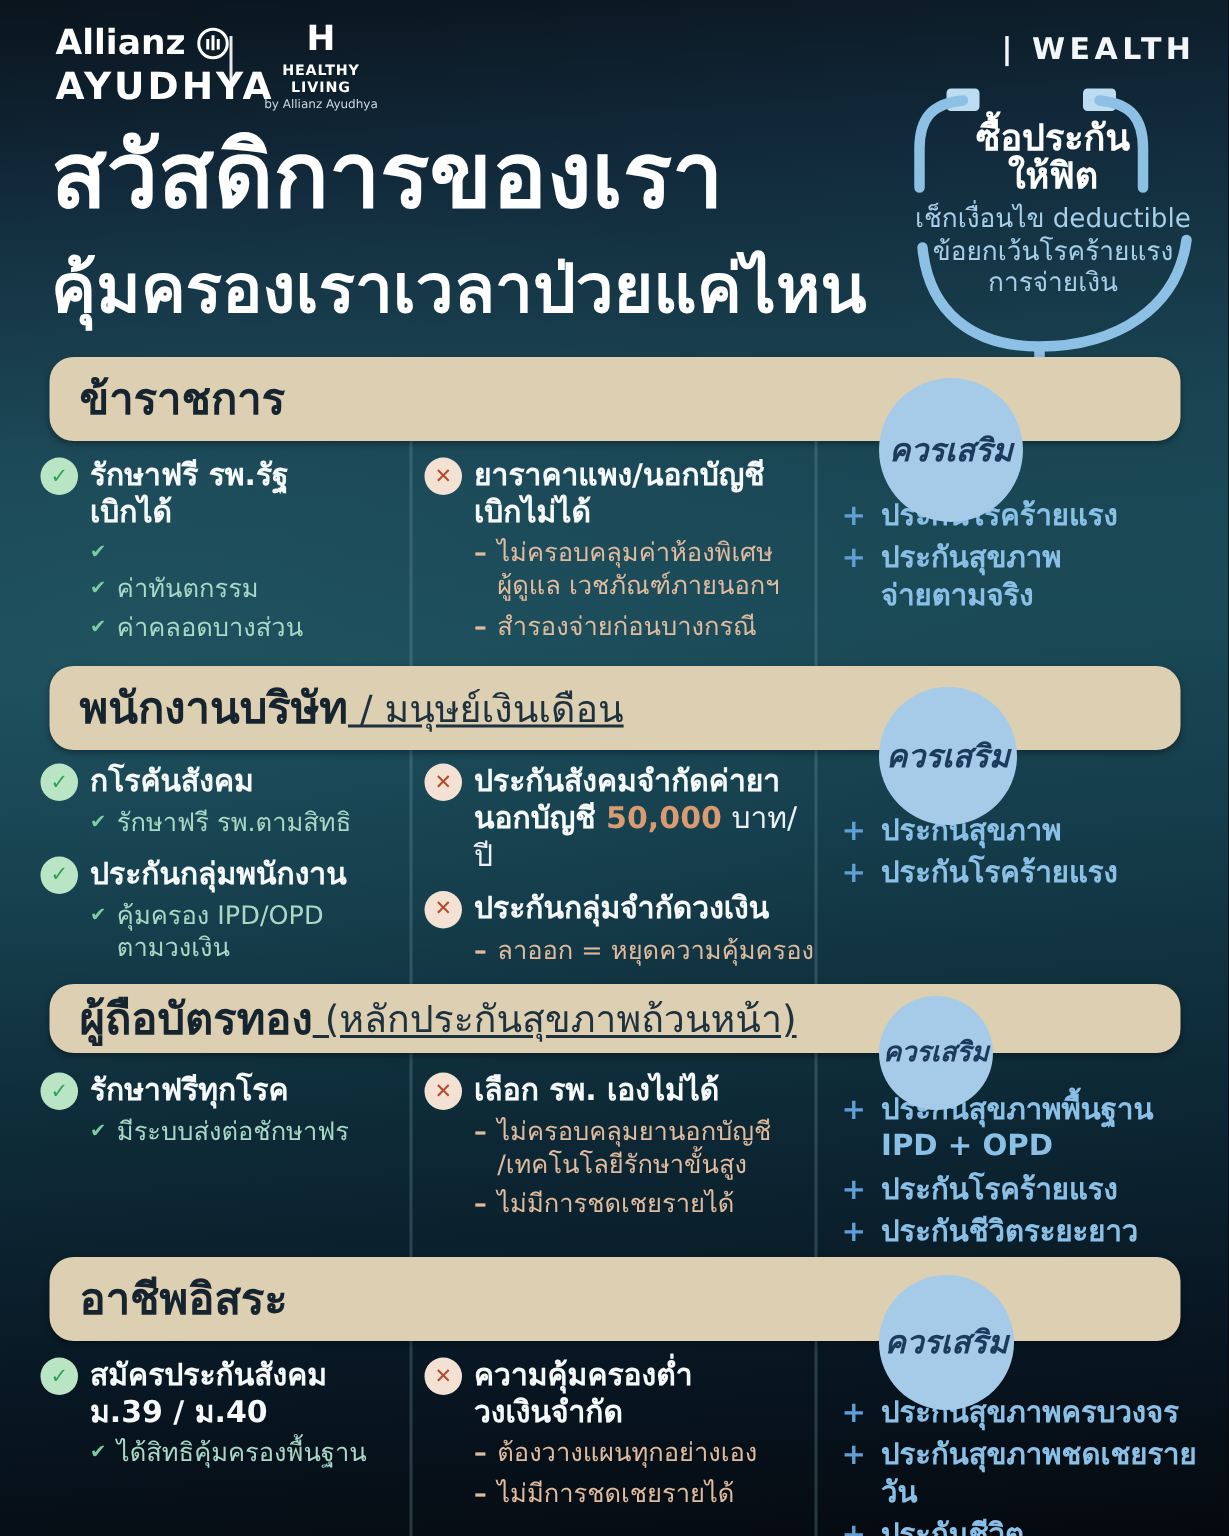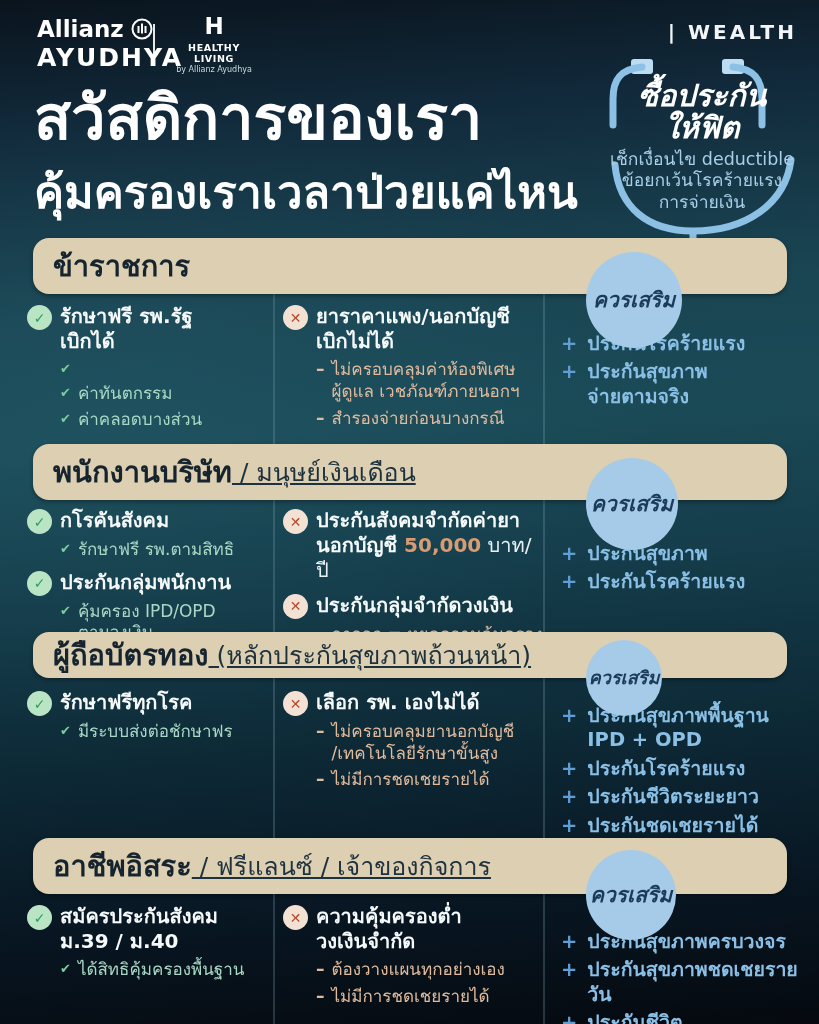--- a/index.html
+++ b/index.html
@@ -19,21 +19,21 @@
   .hl-mark{font-size:23px;font-weight:800;line-height:1;display:block;}
   .hl-name{font-size:9.5px;font-weight:800;letter-spacing:0.6px;display:block;margin-top:4px;}
   .hl-by{font-size:8px;color:#ccd7de;display:block;margin-top:1px;}
   .wealth{position:absolute;right:22px;top:20px;color:#f2f6f8;font-size:20px;font-weight:600;letter-spacing:3px;}
   
   .title1{position:absolute;left:34px;top:84px;font-size:61px;font-weight:800;color:#ffffff;line-height:1.1;}
   .title2{position:absolute;left:34px;top:168px;font-size:45px;font-weight:800;color:#ffffff;line-height:1.1;}
   
   .stetho-svg{position:absolute;left:595px;top:55px;}
   .stetho-text{position:absolute;left:593px;top:80px;width:218px;text-align:center;}
-  .st-head{font-size:30px;font-weight:800;font-style:italic;color:#ffffff;line-height:1.05;white-space:pre-line;}
+  .st-head{font-size:24px;font-weight:800;color:#ffffff;line-height:1.05;white-space:pre-line;}
   .st-detail{margin-top:6px;font-size:17.5px;color:#a8cfe9;line-height:1.22;white-space:pre-line;}
   
   .vdiv{position:absolute;top:240px;bottom:0;width:2px;background:rgba(125,165,178,0.28);z-index:0;}
   
   .section{position:absolute;left:0;width:819px;z-index:1;}
   .bar{position:absolute;left:33px;width:754px;top:0;height:var(--barh,56px);
     background:#ddcfb1;border-radius:16px;display:flex;align-items:center;
     padding:0 20px;box-sizing:border-box;box-shadow:0 2px 4px rgba(0,0,0,0.35);z-index:2;}
   .bar-title{font-size:29px;font-weight:800;color:#15242f;white-space:pre;}
   .bar-sub{font-size:25px;font-weight:500;color:#1d313e;white-space:pre;text-decoration:underline;}
@@ -205,21 +205,21 @@
           </div>
         </div>
       </div>
       <div class="col recs">
         <div class="rec"><span class="plus">+</span><span>ประกันสุขภาพ</span></div>
         <div class="rec"><span class="plus">+</span><span>ประกันโรคร้ายแรง</span></div>
       </div>
     </div>
   </section>
 
-  <section class="section" style="top:632px;height:240px;--barh:46px;--colstop:58px;--bd:76px;--bdtop:8px;--recm:14px">
+  <section class="section" style="top:656px;height:240px;--barh:46px;--colstop:58px;--bd:76px;--bdtop:8px;--recm:14px">
     <div class="bar">
       <span class="bar-title">ผู้ถือบัตรทอง</span>
       <span class="bar-sub"> (หลักประกันสุขภาพถ้วนหน้า)</span>
     </div>
     <div class="badge" style="font-size:18px">
       <span>ควร</span>
       <span>เสริม</span>
     </div>
     <div class="cols">
       <div class="col pros">
@@ -252,21 +252,20 @@
         <div class="rec"><span class="plus">+</span><span>ประกันโรคร้ายแรง</span></div>
         <div class="rec"><span class="plus">+</span><span>ประกันชีวิตระยะยาว</span></div>
         <div class="rec"><span class="plus">+</span><span>ประกันชดเชยรายได้</span></div>
       </div>
     </div>
   </section>
 
   <section class="section" style="top:838px;height:186px;--barh:56px;--colstop:66px;--bd:90px;--bdtop:12px;--recm:26px">
     <div class="bar">
       <span class="bar-title">อาชีพอิสระ</span>
-      <span class="bar-sub"> / ฟรีแลนซ์ / เจ้าของกิจการ</span>
     </div>
     <div class="badge">
       <span>ควร</span>
       <span>เสริม</span>
     </div>
     <div class="cols">
       <div class="col pros">
         <div class="group">
           <div class="group-head">
             <span class="icon pro-icon">✓</span>

